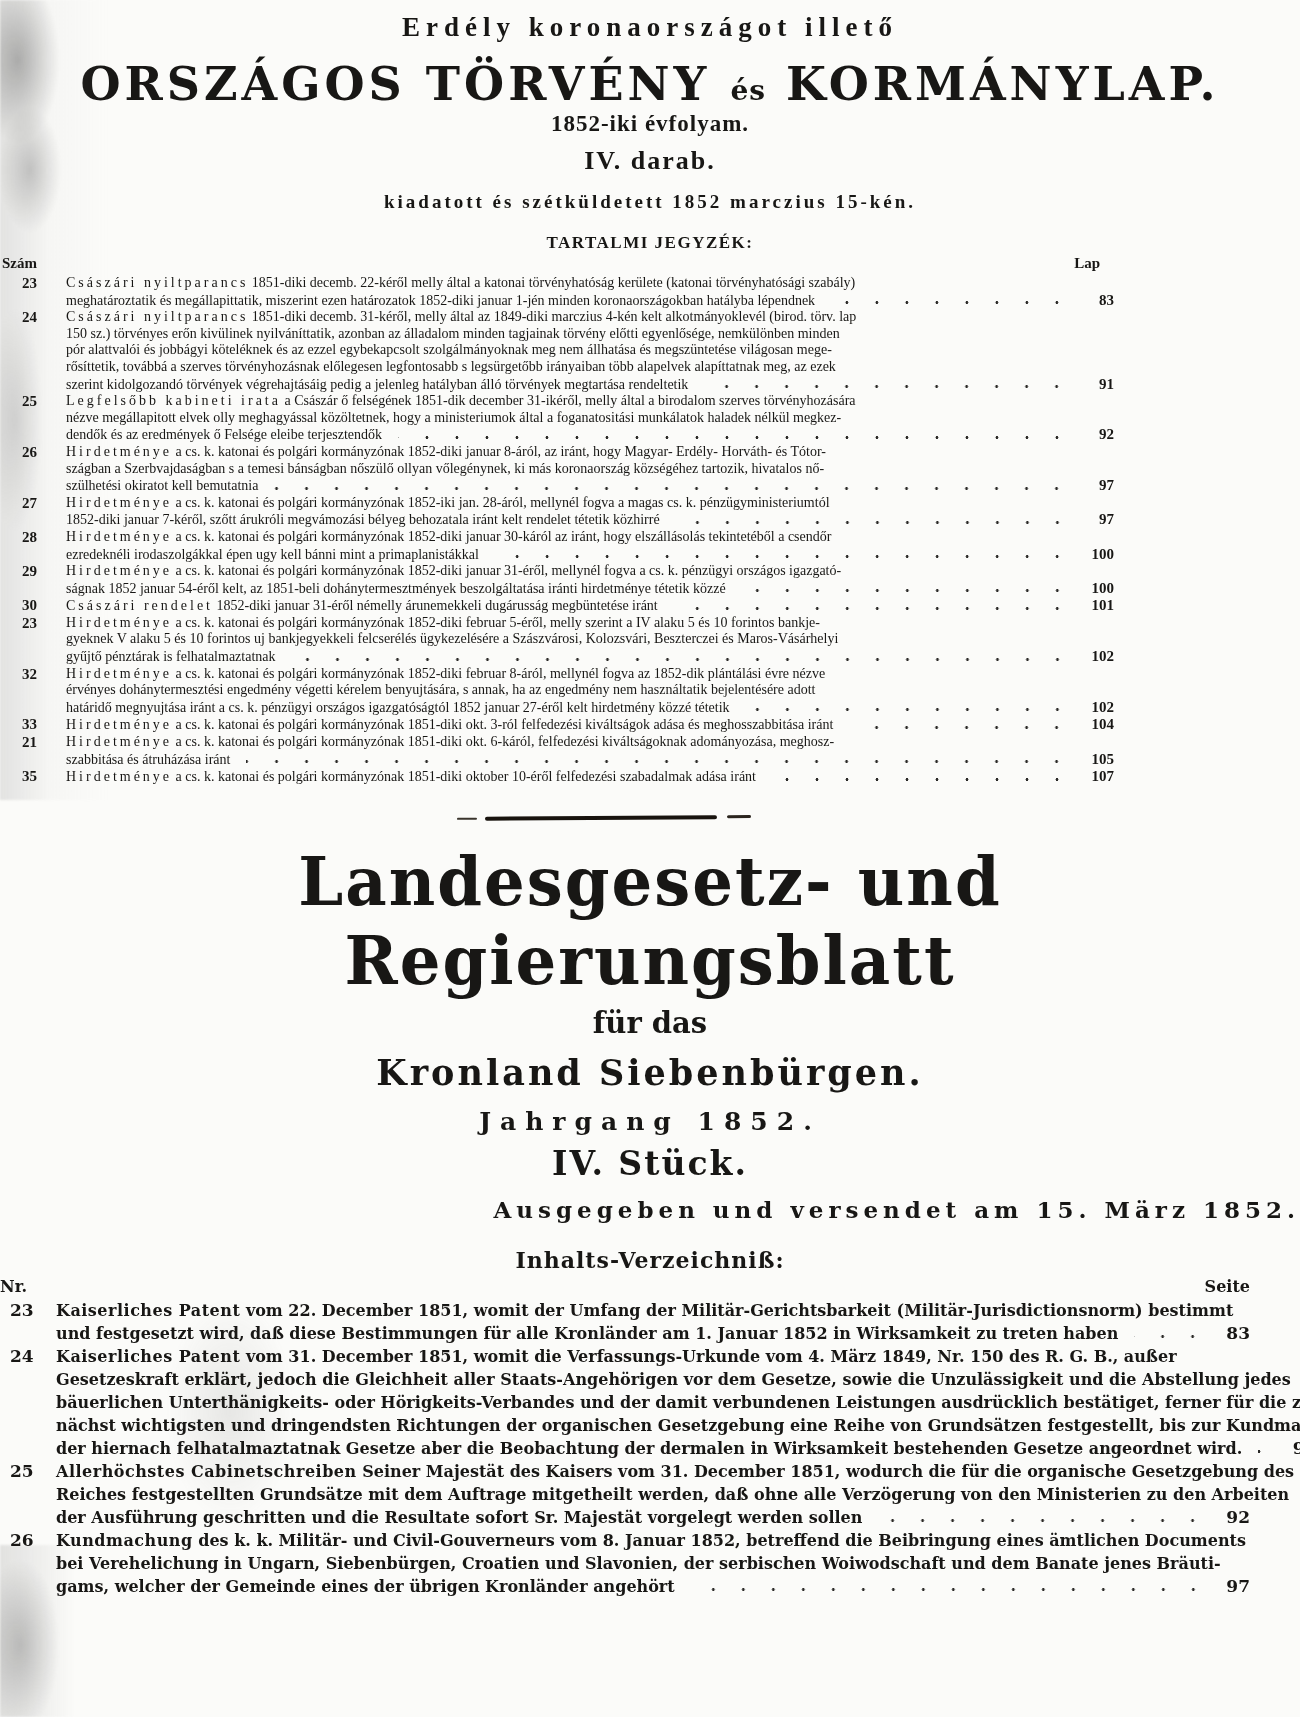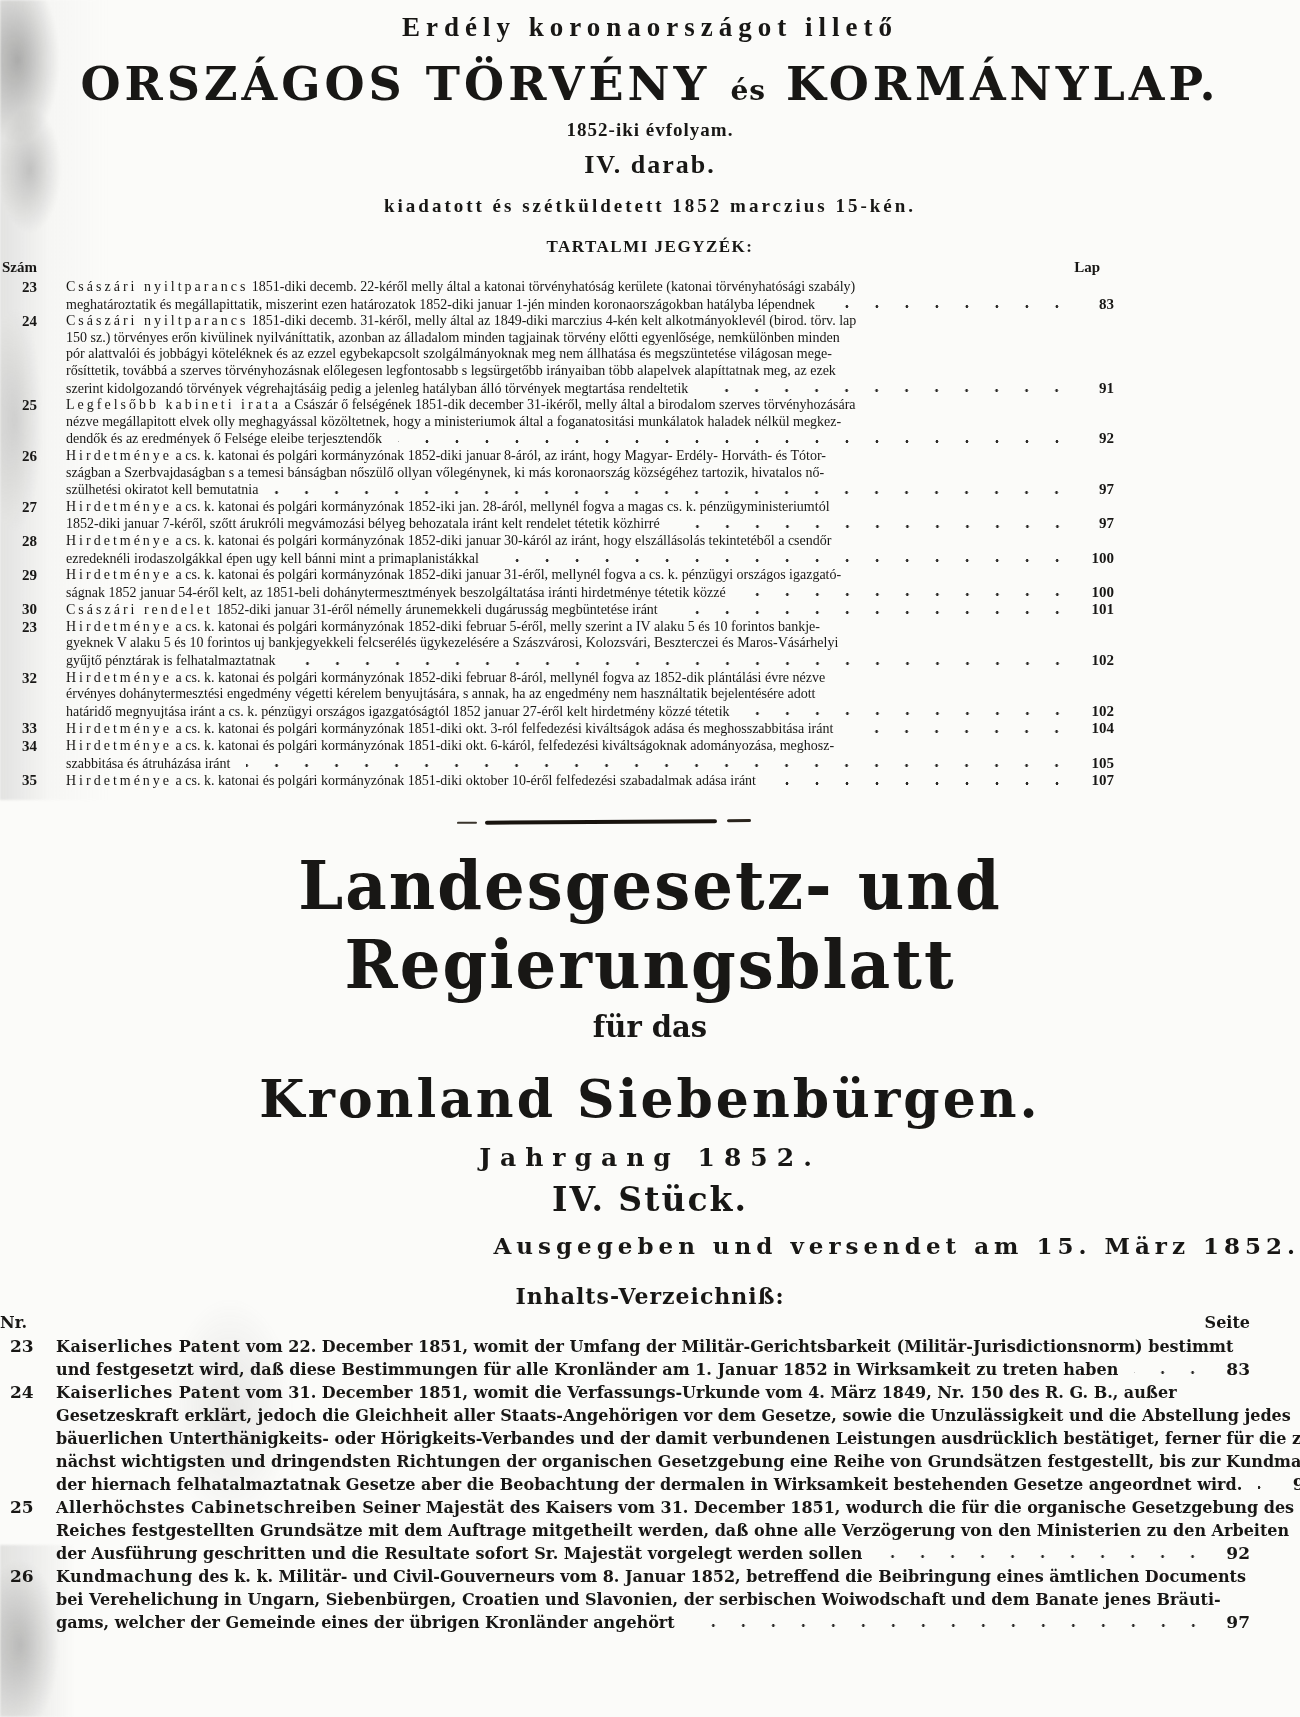--- a/index.html
+++ b/index.html
@@ -31,21 +31,21 @@
   .scan-smudge-mid{
     position:absolute;left:120px;top:1250px;width:210px;height:330px;pointer-events:none;
     background:radial-gradient(ellipse 90px 160px at 110px 160px, rgba(110,110,110,.14), rgba(0,0,0,0) 70%);
     filter:blur(2px);
   }
 
   
   .hu-superline{padding-top:12px;font-size:27px;font-weight:bold;letter-spacing:6px;}
   .hu-title{margin-top:14px;font-family:"DejaVu Serif", serif;font-weight:900;font-size:46px;letter-spacing:4px;}
   .hu-title .es-small{font-size:28px;font-weight:bold;letter-spacing:1px;}
-  .hu-year{margin-top:8px;font-size:19px;font-weight:bold;letter-spacing:1px;}
+  .hu-year{font-size:23px;font-weight:bold;letter-spacing:1px;}
   .hu-issue{margin-top:9px;font-size:26px;font-weight:bold;letter-spacing:2px;}
   .hu-published{margin-top:15px;font-size:19px;font-weight:bold;letter-spacing:3px;}
   .hu-toc-heading{margin-top:20px;font-size:17px;font-weight:bold;letter-spacing:1.5px;}
 
   
   .cols{position:relative;height:20px;font-weight:bold;}
   .toc-item{position:relative;}
   .toc-item .num{position:absolute;left:0;top:0;font-weight:bold;}
   .line{white-space:nowrap;}
   .line.last{display:flex;align-items:baseline;}
@@ -73,21 +73,21 @@
     position:relative;margin:30px 0 0 485px;width:232px;height:4px;background:#18130e;
     border-radius:2px;transform:rotate(-0.35deg);
   }
   .section-divider:before{content:"";position:absolute;left:-28px;top:1px;width:20px;height:2px;background:#3a342c;border-radius:2px;}
   .section-divider:after{content:"";position:absolute;right:-34px;top:0;width:24px;height:3px;background:#2a241d;border-radius:2px;}
 
   
   .frak{font-family:"DejaVu Serif", serif;}
   .de-title{margin-top:26px;font-size:64px;font-weight:bold;letter-spacing:2px;transform:scaleY(1.05);}
   .de-fur{margin-top:10px;font-size:29px;font-weight:bold;}
-  .de-kronland{margin-top:24px;font-size:52px;font-weight:bold;letter-spacing:3px;}
+  .de-kronland{margin-top:12px;font-size:35px;font-weight:bold;letter-spacing:3px;}
   .de-jahrgang{margin-top:14px;font-size:25px;font-weight:bold;letter-spacing:9px;}
   .de-stueck{margin-top:8px;font-size:33px;font-weight:700;letter-spacing:2px;}
   .de-published{margin-top:13px;font-size:23px;font-weight:bold;letter-spacing:5px;text-align:right;}
   .de-toc-heading{margin-top:24px;font-size:22px;font-weight:900;letter-spacing:1px;}
 
   
   .toc-de-wrap{margin:4px 0 0 10px;width:1240px;}
   .cols-de{font-size:16px;height:22px;}
   .cols-de .col-num{position:absolute;left:-10px;top:0;}
   .cols-de .col-page{position:absolute;right:0;top:0;}
@@ -222,21 +222,21 @@
       </div>
       <div class="toc-item">
         <span class="num">33</span>
         <div class="line last">
           <span class="txt"><span class="lead">Hirdetménye</span> a cs. k. katonai és polgári kormányzónak 1851-diki okt. 3-ról felfedezési kiváltságok adása és meghosszabbitása iránt</span>
           <span class="leader"></span>
           <span class="page">104</span>
         </div>
       </div>
       <div class="toc-item">
-        <span class="num">34</span>
+        <span class="num">21</span>
         <div class="line"><span class="txt"><span class="lead">Hirdetménye</span> a cs. k. katonai és polgári kormányzónak 1851-diki okt. 6-káról, felfedezési kiváltságoknak adományozása, meghosz-</span></div>
         <div class="line last">
           <span class="txt">szabbitása és átruházása iránt</span>
           <span class="leader"></span>
           <span class="page">105</span>
         </div>
       </div>
       <div class="toc-item">
         <span class="num">35</span>
         <div class="line last">

